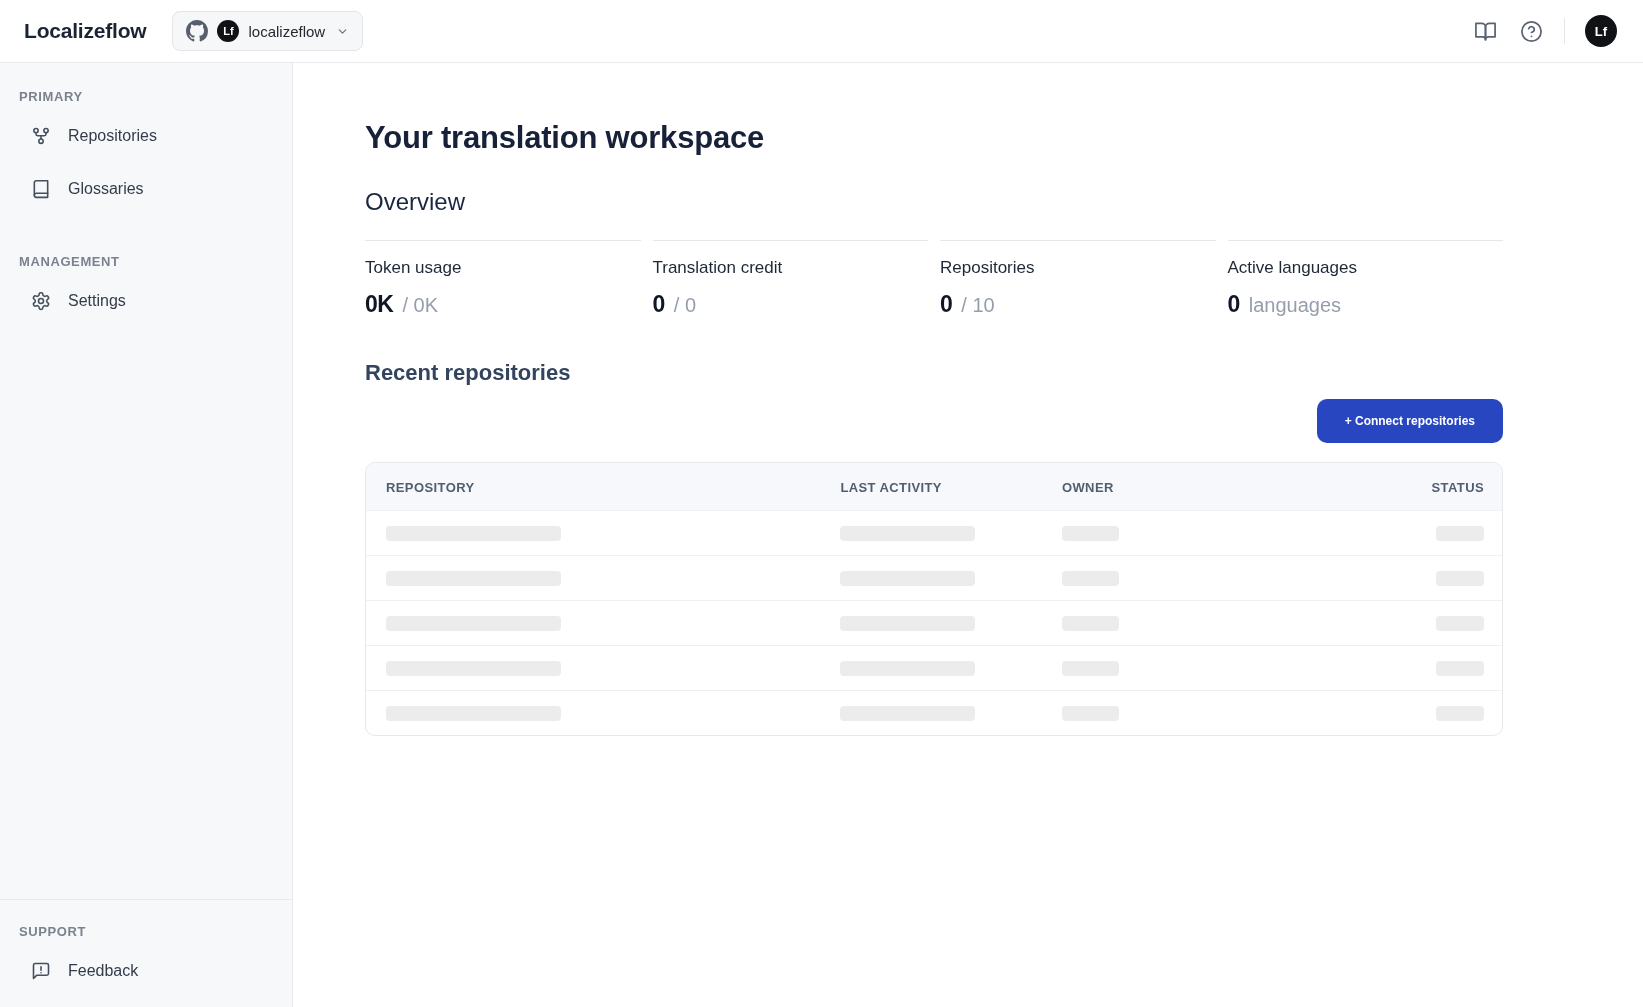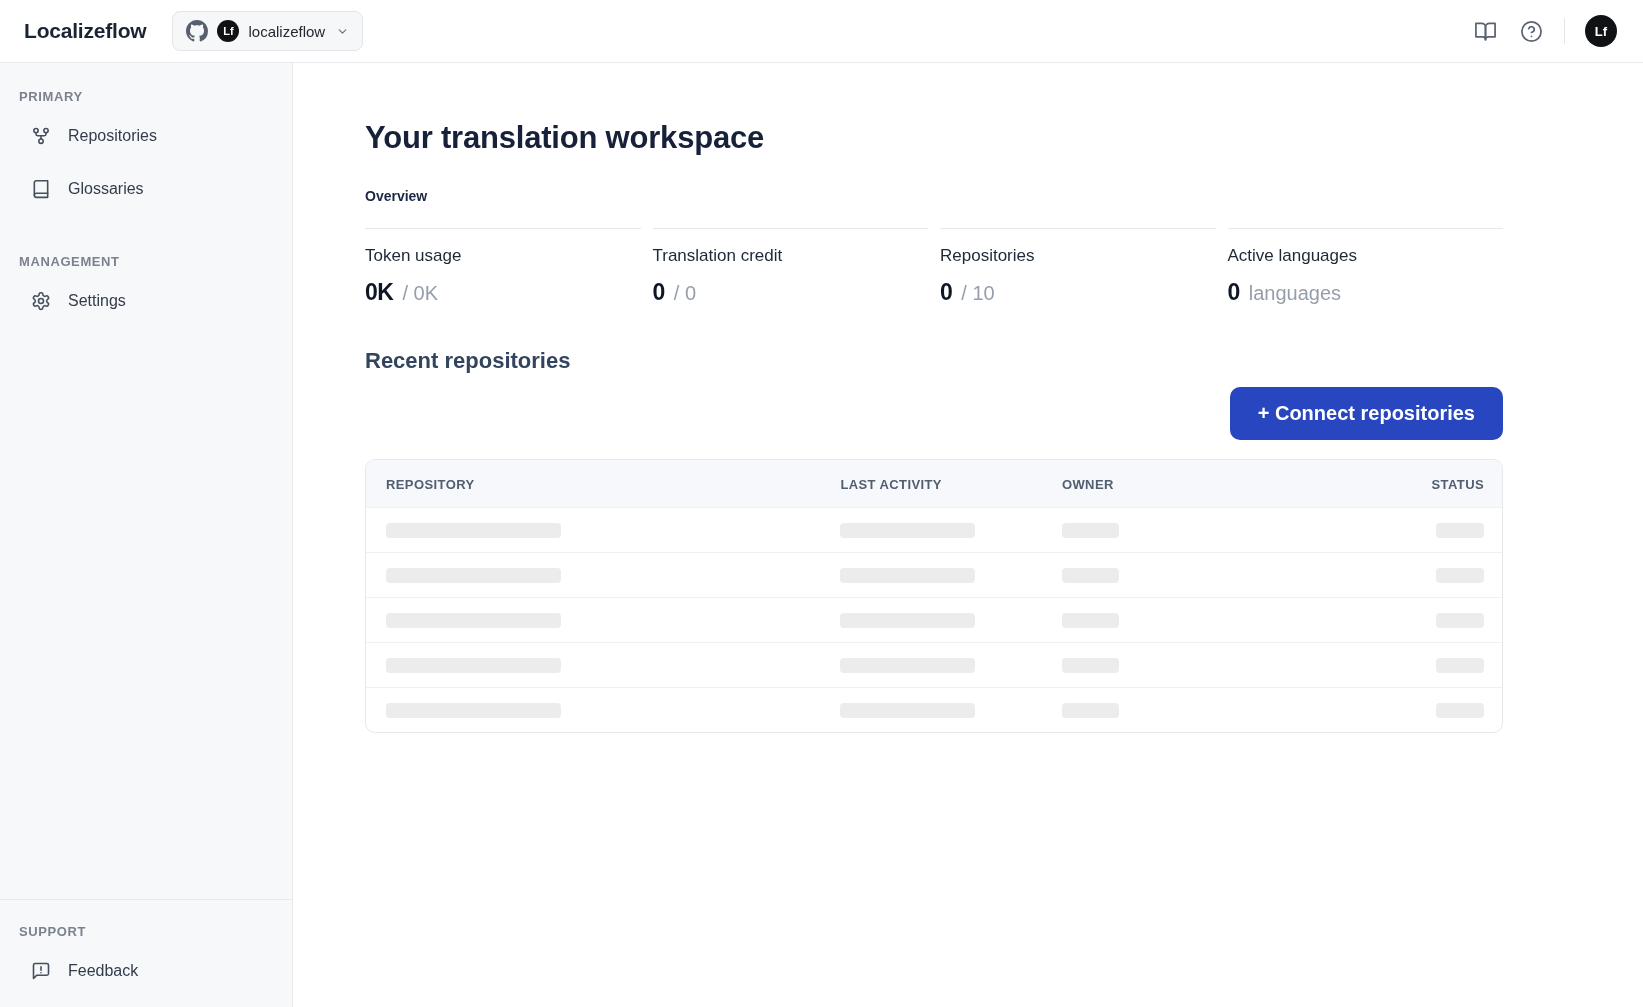--- a/index.html
+++ b/index.html
@@ -90,34 +90,34 @@
   .sidebar-footer .section-label { margin-top: 24px; }
   .sidebar-footer .nav-item { margin-bottom: 14px; }
 
   
   .main {
     flex: 1; background: #ffffff;
     padding: 57px 140px 0 72px;
     overflow: hidden;
   }
   .page-title { font-size: 31px; font-weight: 700; color: #18213a; margin-bottom: 32px; letter-spacing: -0.2px; }
-  .overview-heading { font-size: 14px; font-weight: 700; color: #1b2742; margin-bottom: 24px; }
+  .overview-heading { font-size: 24px; font-weight: 400; color: #1b2742; margin-bottom: 24px; }
 
   .stats { display: grid; grid-template-columns: repeat(4, 1fr); gap: 12px; }
   .stat { border-top: 1px solid #e5e7eb; padding-top: 17px; }
   .stat-label { font-size: 17px; color: #1e2836; margin-bottom: 13px; }
   .stat-value { display: flex; align-items: baseline; gap: 9px; }
   .stat-big { font-size: 23px; font-weight: 800; color: #0f1726; letter-spacing: -0.5px; }
   .stat-suffix { font-size: 20px; color: #959ead; }
 
   .recent-heading { font-size: 22px; font-weight: 700; color: #33445e; margin-top: 42px; }
   .btn-row { display: flex; justify-content: flex-end; margin-top: 13px; }
   .connect-btn {
     background: #2746c0; color: #ffffff;
-    font-size: 20px; font-weight: 600; font-family: inherit;
+    font-size: 12px; font-weight: 600; font-family: inherit;
     border: none; border-radius: 10px;
     padding: 15px 28px; cursor: pointer;
   }
 
   .table-card {
     margin-top: 19px;
     border: 1px solid #e6e8ec;
     border-radius: 10px;
     overflow: hidden;
     background: #ffffff;

